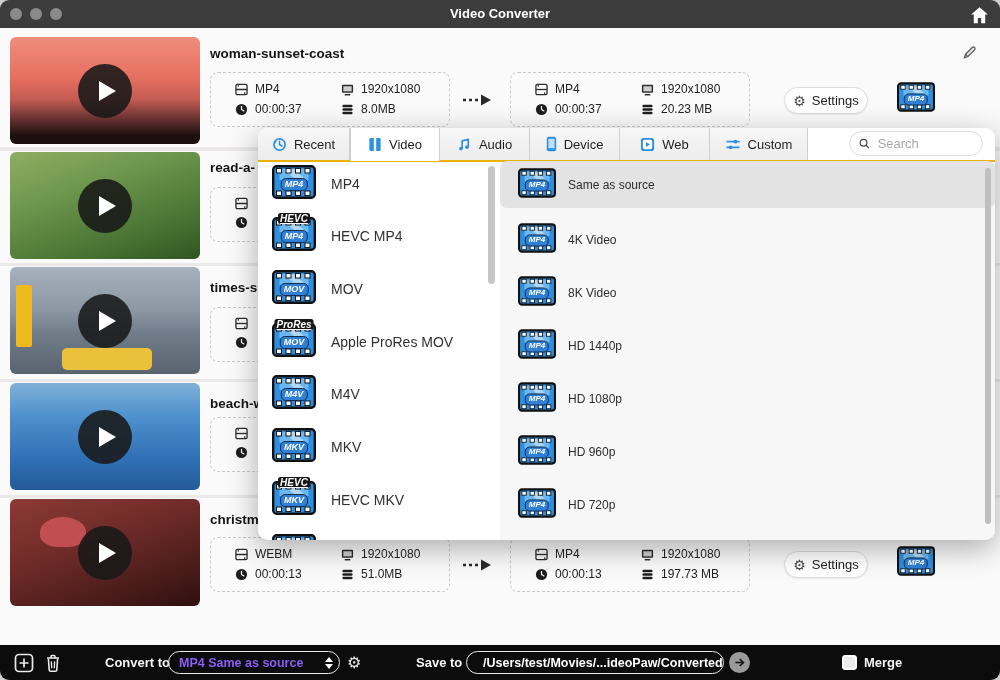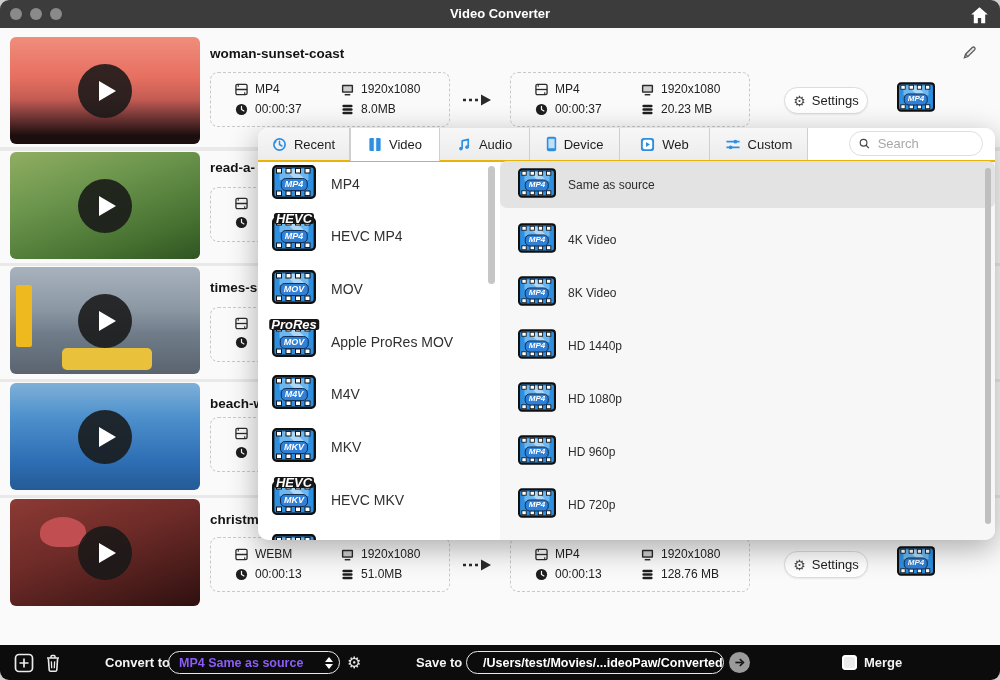--- a/index.html
+++ b/index.html
@@ -41,21 +41,21 @@
           border-radius:14px;display:flex;align-items:center;justify-content:center;gap:6px;font-size:13px;color:#222;
           box-shadow:0 1px 2px rgba(0,0,0,.07);z-index:2;cursor:default;}
   .gearglyph{font-family:"DejaVu Sans",sans-serif;color:#4a4a4a;font-size:14px;line-height:1;}
   .edit{position:absolute;left:961px;top:44px;z-index:2;}
   
   .film-wrap{position:relative;display:inline-block;flex:none;}
   .badge{position:absolute;left:50%;top:50%;transform:translate(-50%,-46%);background:#2f80d6;
          border:1.5px solid #132c4e;border-radius:5px;color:#fff;font-size:9px;font-weight:700;
          line-height:11px;padding:0 3px;white-space:nowrap;}
   .topbadge{position:absolute;left:50%;top:-4px;transform:translateX(-50%);background:#161616;border-radius:2.5px;
-         color:#fff;font-size:13px;font-weight:700;line-height:9px;padding:1px 2px;white-space:nowrap;}
+         color:#fff;font-size:10px;font-weight:700;line-height:9px;padding:1px 2px;white-space:nowrap;text-decoration:underline;}
   .topbadge:empty{display:none;}
   .film-wrap.small .badge{font-size:8px;line-height:10px;}
   
   .popup{position:absolute;left:258px;top:128px;width:737px;height:412px;background:#ffffff;border-radius:10px;
          box-shadow:0 8px 30px rgba(0,0,0,.32);z-index:5;overflow:hidden;}
   .tabstrip{position:absolute;left:0;top:0;right:0;height:32px;border-bottom:2px solid #eab308;background:#fff;}
   .tab{position:absolute;top:0;height:32px;box-sizing:border-box;display:flex;align-items:center;justify-content:center;
        gap:7px;font-size:13px;color:#1d1d1f;background:linear-gradient(#f7f7f7,#ececec);border-right:1px solid #cfcfcf;}
   .tab.active{background:#ffffff;height:33px;border-right:1px solid #cfcfcf;border-left:1px solid #cfcfcf;}
   .search{position:absolute;right:12px;top:3px;width:134px;height:25px;box-sizing:border-box;border:1px solid #dedede;
@@ -348,21 +348,21 @@
       <div class="mcell">
           <svg width="13" height="13">
             <use href="#clock"></use>
           </svg>
           <span>00:00:13</span>
         </div>
       <div class="mcell">
           <svg width="13" height="13">
             <use href="#dbsize"></use>
           </svg>
-          <span>128.76 MB</span>
+          <span>197.73 MB</span>
         </div>
     </div>
   </div>
   <div class="settings-btn" style="left:784px;top:551px">
     <span class="gearglyph">⚙</span>
     <span>Settings</span>
   </div>
   <span class="film-wrap small" style="position:absolute;left:897px;top:546px;z-index:2">
     <svg width="38" height="30">
         <use href="#film"></use>

